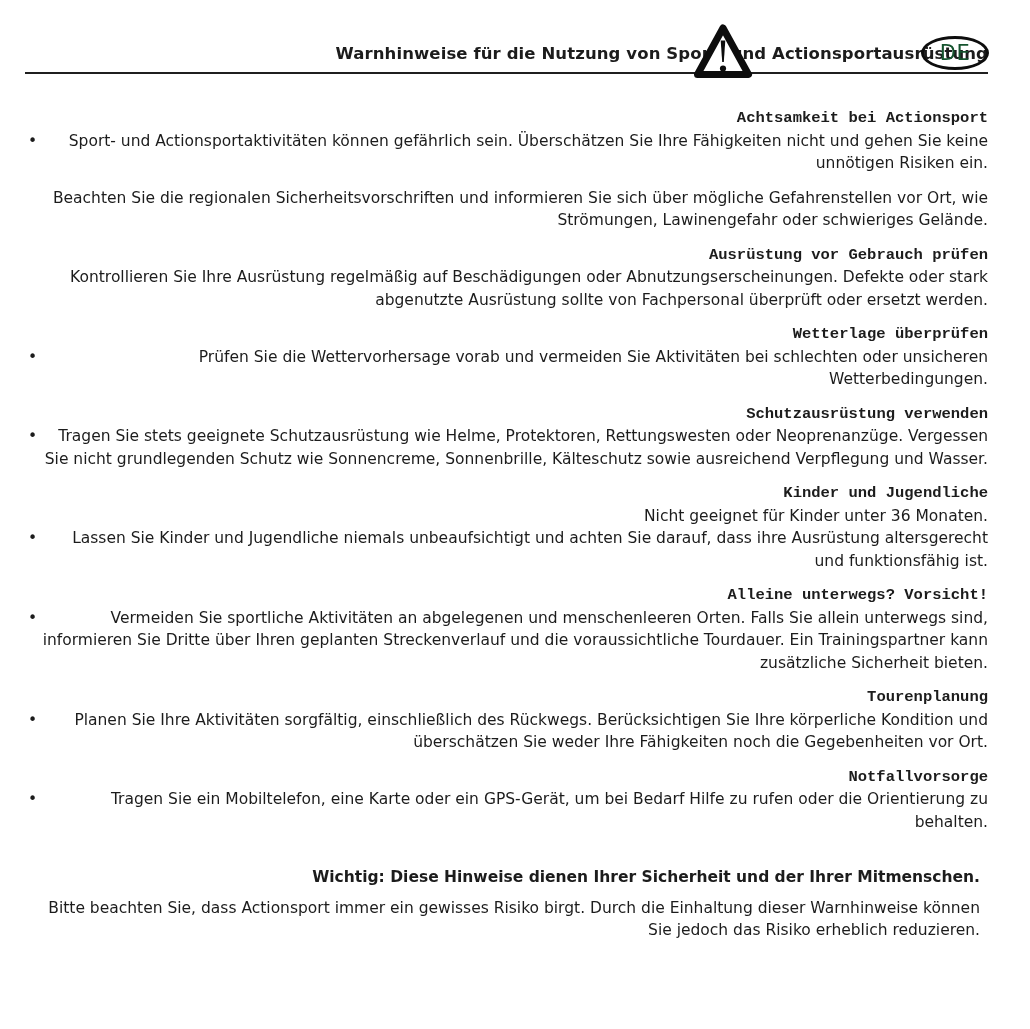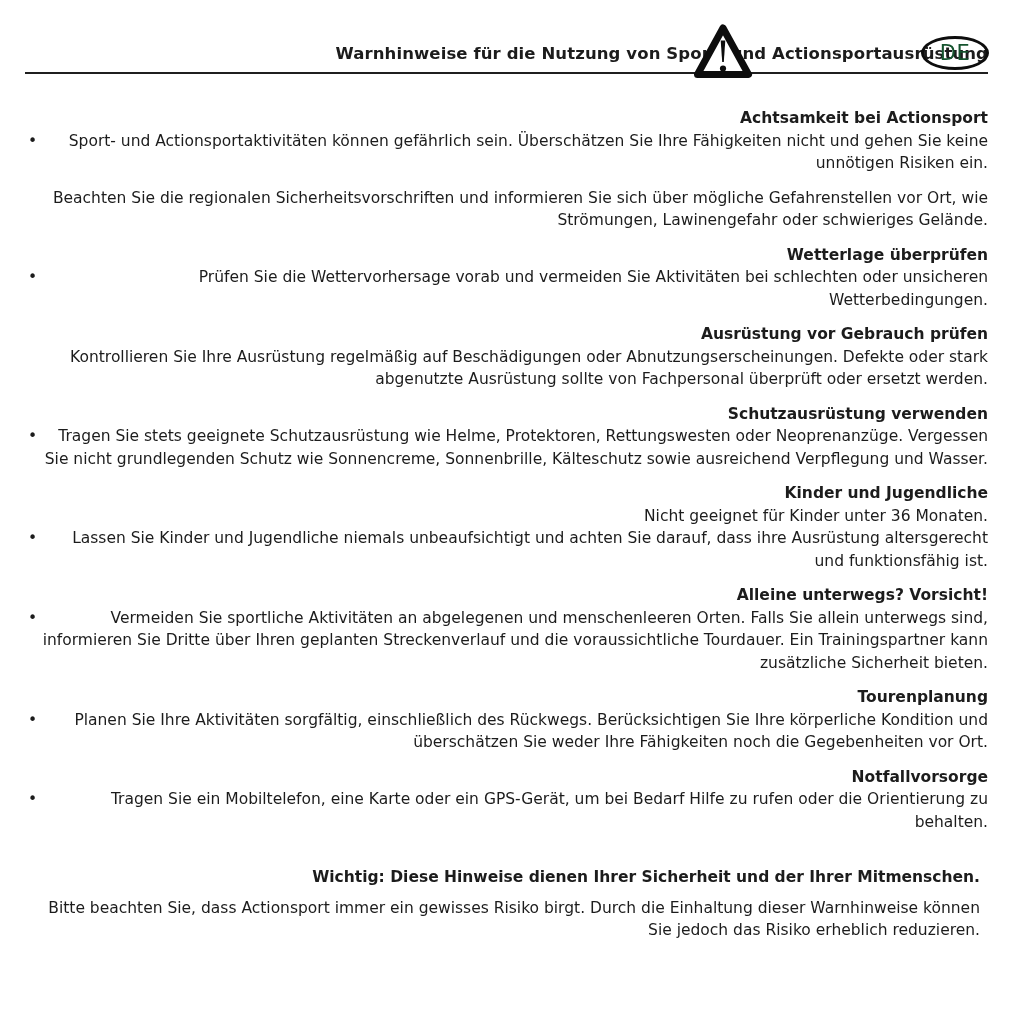--- a/index.html
+++ b/index.html
@@ -53,20 +53,21 @@
     margin: 0 0 33px 0;
   }
 
   
   section.warn-section { margin: 0 0 12px 0; }
   h2.sec-heading {
     margin: 0;
     font-size: 15.5px;
     line-height: 22.5px;
     font-weight: 700;
+    font-family: Liberation Mono, monospace;
   }
   .sec-item {
     margin: 0;
     position: relative;
     padding-left: 17px;
     line-height: 22.5px;
   }
   .sec-item.bulleted::before {
     content: "\2022";
     position: absolute;
@@ -102,26 +103,26 @@
 
   <main id="sections">
       <section class="warn-section">
         <h2 class="sec-heading">Achtsamkeit bei Actionsport</h2>
         <p class="sec-item bulleted">Sport- und Actionsportaktivitäten können gefährlich sein. Überschätzen Sie Ihre Fähigkeiten nicht und gehen Sie keine unnötigen Risiken ein.</p>
       </section>
       <section class="warn-section">
         <p class="sec-item">Beachten Sie die regionalen Sicherheitsvorschriften und informieren Sie sich über mögliche Gefahrenstellen vor Ort, wie Strömungen, Lawinengefahr oder schwieriges Gelände.</p>
       </section>
       <section class="warn-section">
+        <h2 class="sec-heading">Ausrüstung vor Gebrauch prüfen</h2>
+        <p class="sec-item">Kontrollieren Sie Ihre Ausrüstung regelmäßig auf Beschädigungen oder Abnutzungserscheinungen. Defekte oder stark abgenutzte Ausrüstung sollte von Fachpersonal überprüft oder ersetzt werden.</p>
+      </section>
+      <section class="warn-section">
         <h2 class="sec-heading">Wetterlage überprüfen</h2>
         <p class="sec-item bulleted">Prüfen Sie die Wettervorhersage vorab und vermeiden Sie Aktivitäten bei schlechten oder unsicheren Wetterbedingungen.</p>
-      </section>
-      <section class="warn-section">
-        <h2 class="sec-heading">Ausrüstung vor Gebrauch prüfen</h2>
-        <p class="sec-item">Kontrollieren Sie Ihre Ausrüstung regelmäßig auf Beschädigungen oder Abnutzungserscheinungen. Defekte oder stark abgenutzte Ausrüstung sollte von Fachpersonal überprüft oder ersetzt werden.</p>
       </section>
       <section class="warn-section">
         <h2 class="sec-heading">Schutzausrüstung verwenden</h2>
         <p class="sec-item bulleted">Tragen Sie stets geeignete Schutzausrüstung wie Helme, Protektoren, Rettungswesten oder Neoprenanzüge. Vergessen Sie nicht grundlegenden Schutz wie Sonnencreme, Sonnenbrille, Kälteschutz sowie ausreichend Verpflegung und Wasser.</p>
       </section>
       <section class="warn-section">
         <h2 class="sec-heading">Kinder und Jugendliche</h2>
         <p class="sec-item">Nicht geeignet für Kinder unter 36 Monaten.</p>
         <p class="sec-item bulleted">Lassen Sie Kinder und Jugendliche niemals unbeaufsichtigt und achten Sie darauf, dass ihre Ausrüstung altersgerecht und funktionsfähig ist.</p>
       </section>

